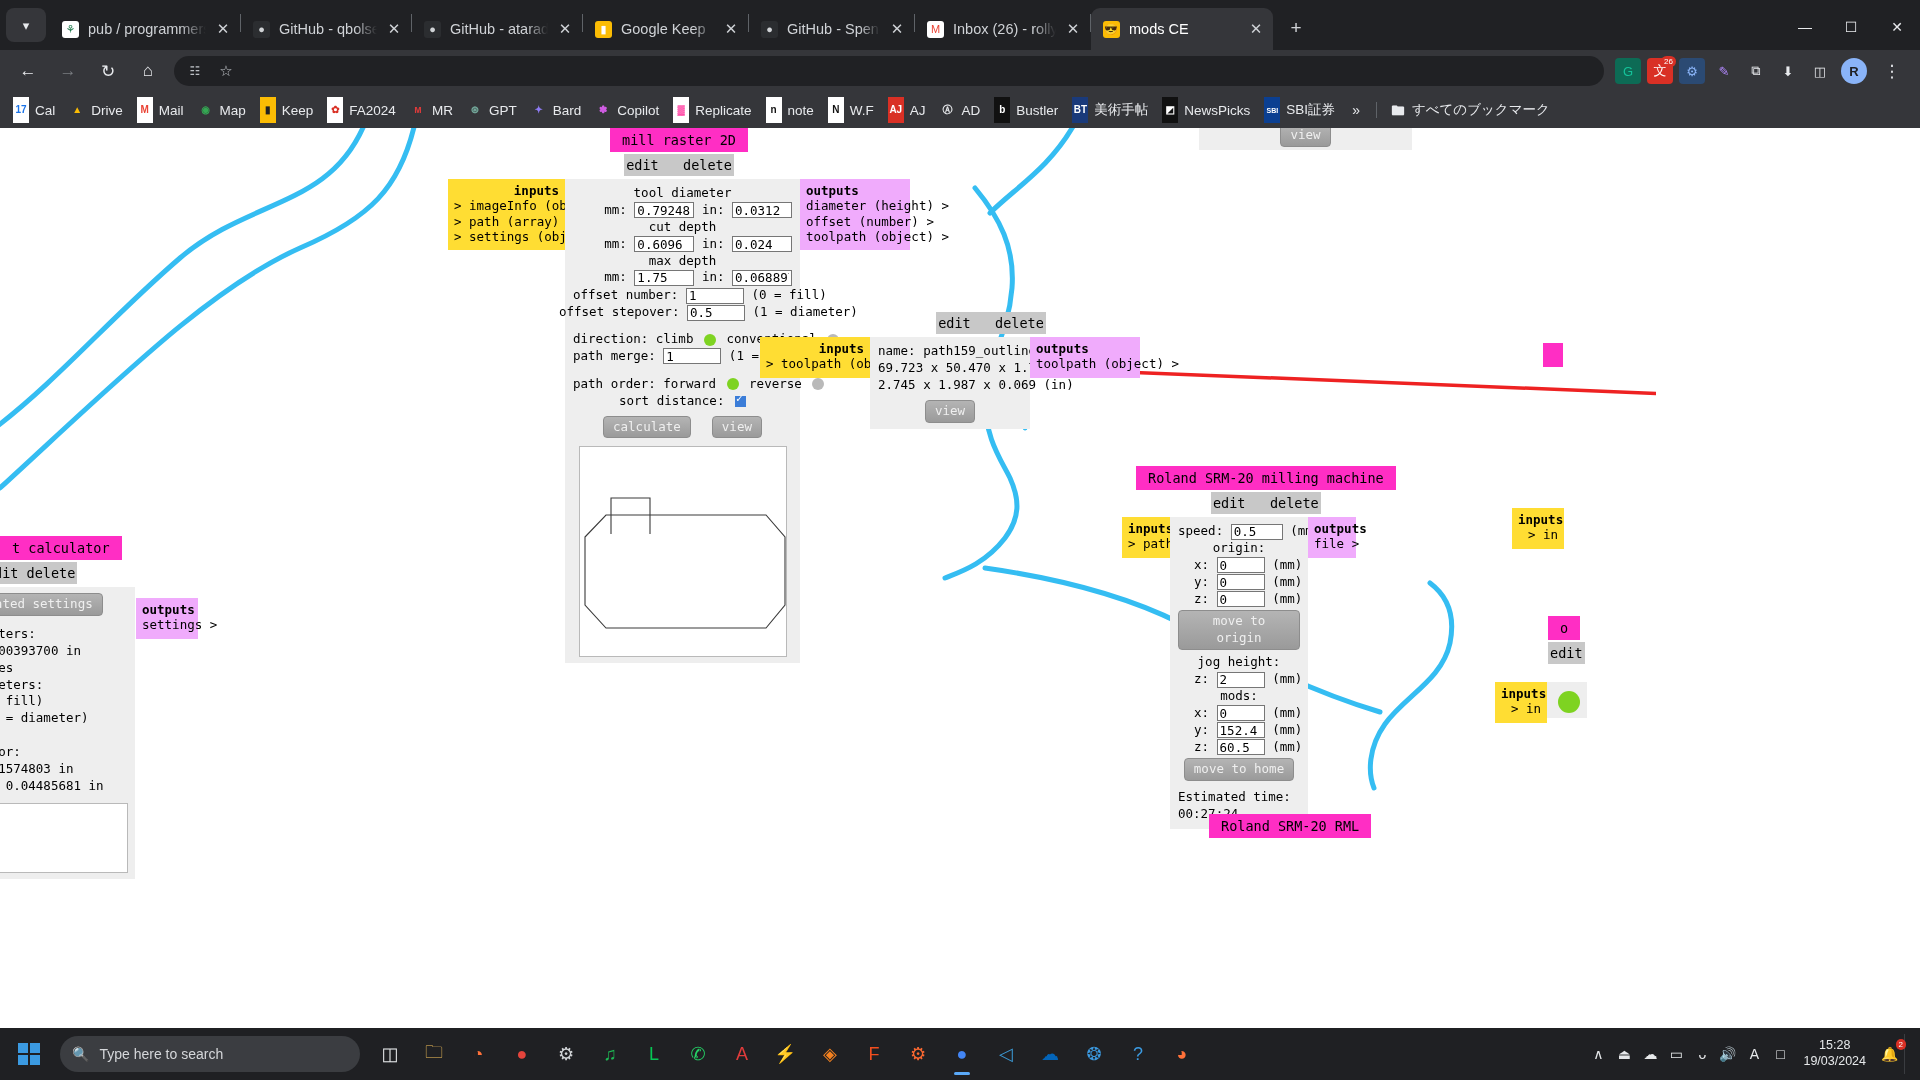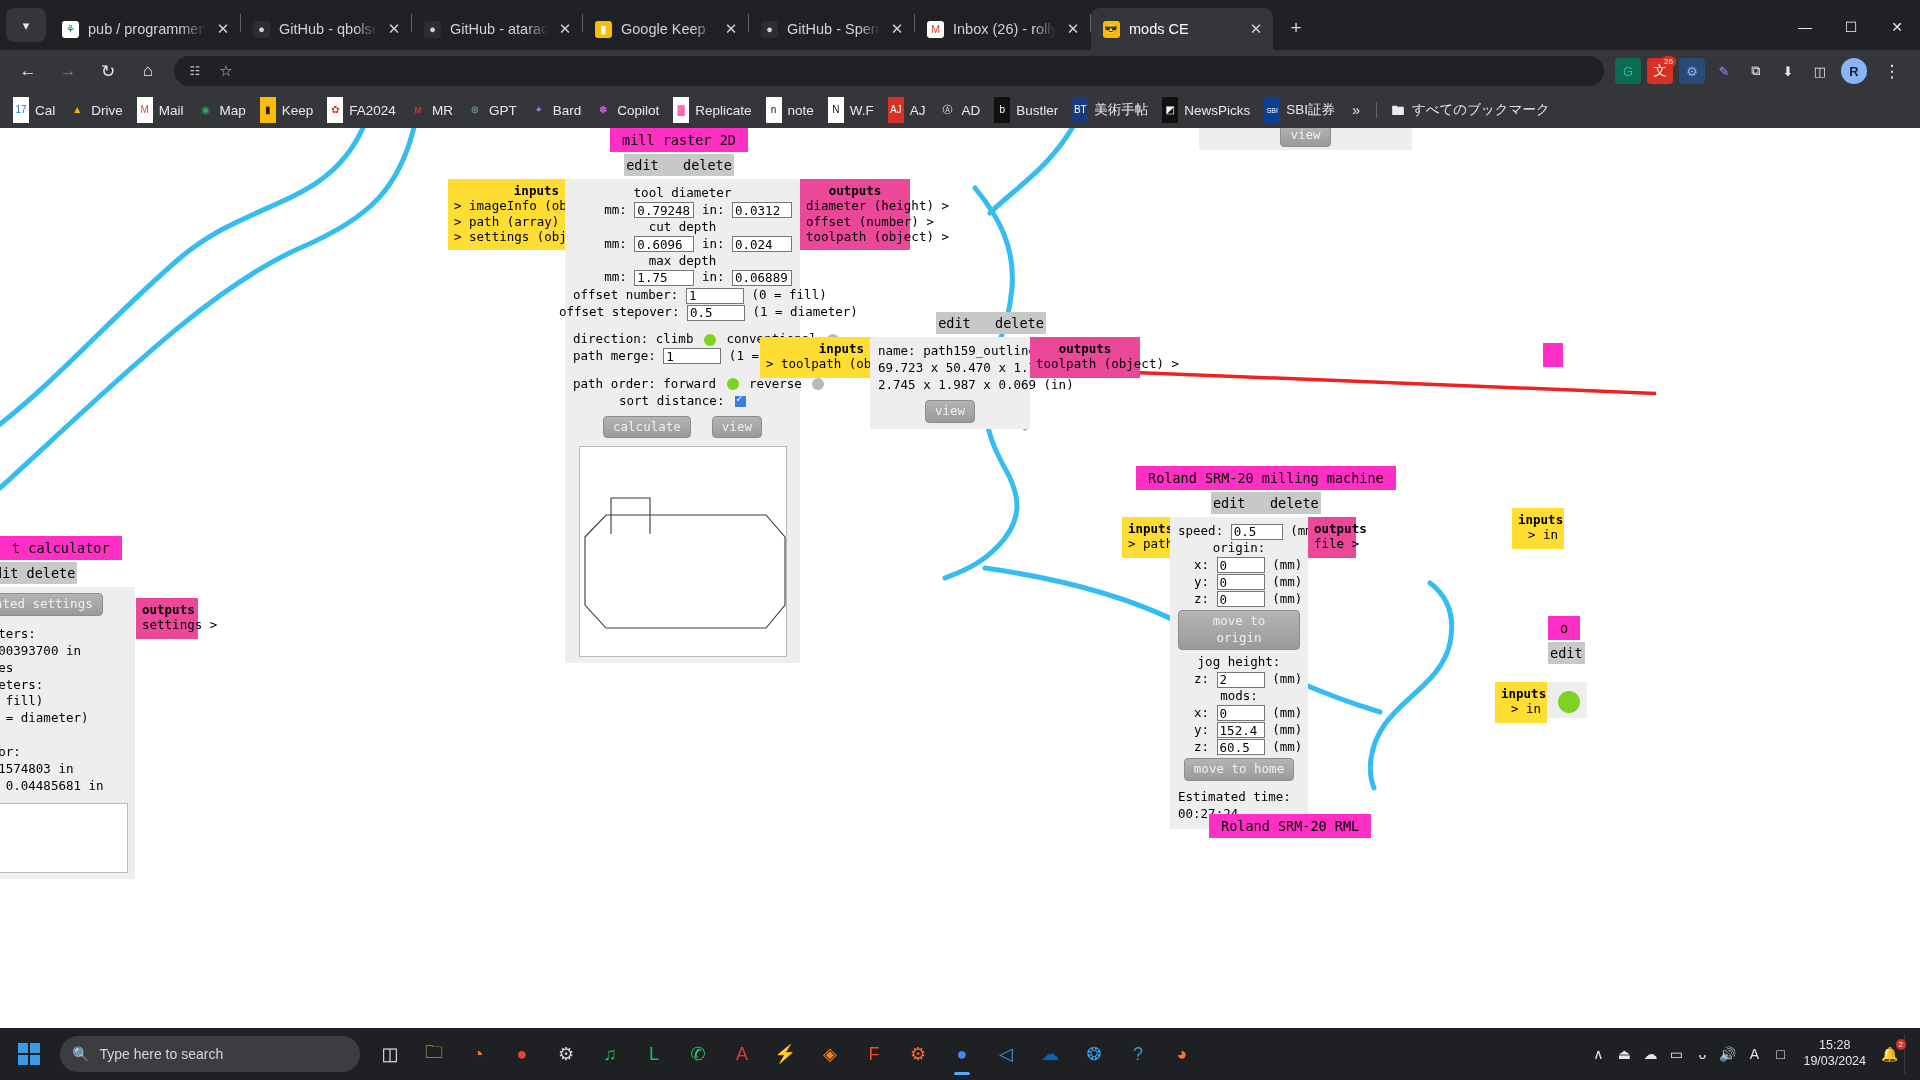--- a/index.html
+++ b/index.html
@@ -106,21 +106,21 @@
     overflow: hidden;
   }
   .bm {
     display: flex; align-items: center; height: 26px; padding: 0 7px;
     color: #e8eaed; font-size: 13.5px; white-space: nowrap; border-radius: 4px;
     flex: 0 0 auto;
   }
   .bm .bmicon {
     width: 16px; height: 32px; margin-right: 6px; border-radius: 3px;
     display: flex; align-items: center; justify-content: center;
-    font-size: 10px; line-height: 1; font-weight: normal; overflow: hidden;
+    font-size: 10px; line-height: 1; font-weight: bold; overflow: hidden;
     flex: 0 0 16px;
   }
   .bm-chevrons { color: #e8eaed; font-size: 14px; padding: 0 10px; flex: 0 0 auto; }
   .bm-sep { width: 1px; height: 16px; background: #5f6368; margin: 0 6px; flex: 0 0 1px; }
 
   
   #page {
     position: absolute; top: 128px; left: 0; width: 1656px; height: 900px;
     background: #ffffff; overflow: hidden;
   }
@@ -136,21 +136,21 @@
   .mod-ed {
     background: #c8c8c8; color: #000; font-family: "DejaVu Sans Mono", monospace;
     font-size: 13.5px; padding: 3px 2px; display: inline-block; white-space: nowrap;
   }
   .mod-body { display: flex; align-items: flex-start; }
   .io-col {
     font-family: "DejaVu Sans Mono", monospace; font-size: 12.5px;
     color: #000; padding: 4px 6px 6px 6px; line-height: 1.22; white-space: nowrap;
   }
   .io-in { background: #ffdd33; text-align: right; }
-  .io-out { background: #ec4899; text-align: center; }
+  .io-out { background: #f0abfc; text-align: left; }
   .io-head { font-weight: bold; display: block; }
   .io-row { display: block; }
   .panel {
     background: #eeeeee; font-family: "DejaVu Sans Mono", monospace;
     font-size: 12.5px; color: #000; padding: 6px 8px; line-height: 1.35;
   }
   .fld {
     font-family: "DejaVu Sans Mono", monospace; font-size: 12.5px;
     border: 1px solid #767676; background: #fff; color: #000;
     padding: 0 2px; height: 16px; vertical-align: middle;

